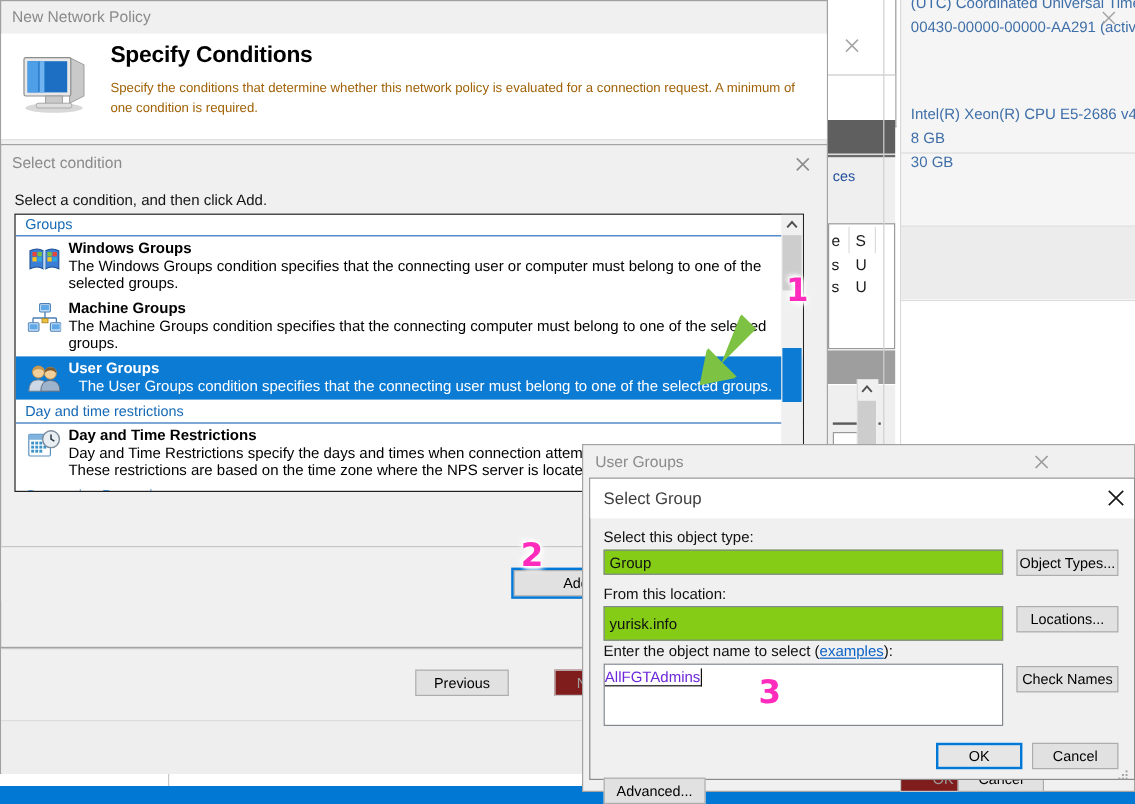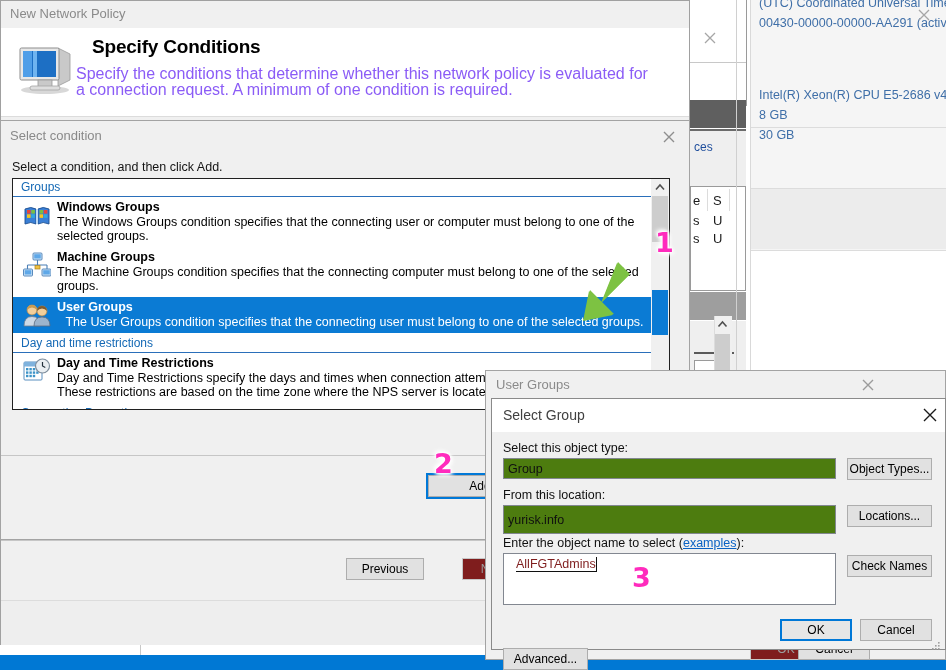--- a/index.html
+++ b/index.html
@@ -34,21 +34,21 @@
   #bg-white-strip2{left:0px;top:635px;width:140px;height:20px;background:#ffffff;border-right:1px solid #c8c8c8;}
   #taskbar{left:0;top:655px;width:946px;height:15px;background:#0078d4;}
 
   
   #wizard{left:0px;top:0px;width:690px;height:645px;background:#f0f0f0;border:1px solid #a0a0a0;box-sizing:border-box;}
   #wizard-title{left:10px;top:6px;color:#8a8a8a;font-size:13px;}
   #wizard-close{right:8px;top:4px;width:28px;height:22px;}
   #wizard-header{left:1px;top:28px;width:688px;height:88px;background:#ffffff;border-bottom:1px solid #dcdcdc;}
   #wizard-head-icon{left:14px;top:40px;width:62px;height:56px;}
   #wizard-head-title{left:92px;top:36px;font-size:19px;font-weight:bold;color:#000;letter-spacing:-0.2px;}
-  #wizard-head-desc{left:76px;top:66px;width:580px;font-size:16px;line-height:16px;color:#8b5cf6;}
+  #wizard-head-desc{left:92px;top:66px;width:580px;font-size:11px;line-height:16px;color:#a16207;}
 
   
   #selcond{left:0px;top:120px;width:690px;height:420px;background:#f0f0f0;border:1px solid #a3a3a3;box-sizing:border-box;}
   #selcond-title{left:10px;top:128px;color:#8a8a8a;font-size:13px;}
   #selcond-close{left:656px;top:126px;width:26px;height:22px;}
   #selcond-instr{left:12px;top:160px;font-size:12.5px;color:#141414;}
   #cond-list{left:12px;top:178px;width:658px;height:232px;background:#ffffff;border:1px solid #202020;box-sizing:border-box;overflow:hidden;}
   .grp-head{position:relative;height:17px;border-bottom:1px solid #2a6fba;}
   .grp-head span{position:absolute;left:8px;top:1px;color:#1569b5;font-size:12px;}
   .cond-row{position:relative;padding:3px 0 4px 44px;}
@@ -86,33 +86,33 @@
   #ug-ok{left:718px;top:638px;width:72px;height:22px;}
   #ug-cancel{left:798px;top:638px;width:72px;height:22px;}
 
   
   #selgroup{left:491px;top:398px;width:455px;height:252px;background:#f0f0f0;border:1px solid #8a8a8a;box-sizing:border-box;}
   #sg-titlebar{left:492px;top:399px;width:453px;height:33px;background:#ffffff;}
   #sg-title{left:503px;top:407px;font-size:14px;color:#404040;}
   #sg-close{left:918px;top:403px;width:24px;height:24px;}
   .sg-label{font-size:12.5px;color:#101010;}
   .sg-input{
-    background:#4d7c0f;border:1px solid #828790;box-sizing:border-box;
+    background:#84cc16;border:1px solid #828790;box-sizing:border-box;
     font-family:"Liberation Sans",sans-serif;font-size:12.5px;color:#101010;
     padding:2px 4px;display:flex;align-items:center;
   }
   #sg-objtype-label{left:503px;top:441px;}
   #sg-objtype-input{left:503px;top:458px;width:333px;height:21px;}
   #sg-objtypes-btn{left:847px;top:458px;width:85px;height:22px;}
   #sg-loc-label{left:503px;top:488px;}
   #sg-loc-input{left:503px;top:505px;width:333px;height:29px;}
   #sg-loc-btn{left:847px;top:505px;width:85px;height:22px;}
   #sg-name-label{left:503px;top:536px;}
   #sg-name-box{left:503px;top:553px;width:333px;height:52px;background:#ffffff;border:1px solid #828790;box-sizing:border-box;}
-  #sg-name-value{position:absolute;left:12px;top:3px;font-size:12.5px;color:#7f1d1d;border-bottom:1px solid #101010;border-right:1px solid #101010;padding-right:0px;}
+  #sg-name-value{position:absolute;left:0;top:3px;font-size:12.5px;color:#6d28d9;border-bottom:1px solid #101010;border-right:1px solid #101010;padding-right:0px;}
   #sg-check-btn{left:847px;top:555px;width:85px;height:22px;}
   #sg-adv-btn{left:503px;top:648px;width:85px;height:22px;}
   #sg-ok-btn{left:780px;top:619px;width:72px;height:22px;}
   #sg-cancel-btn{left:860px;top:619px;width:72px;height:22px;}
   #sg-grip{left:931px;top:640px;width:10px;height:10px;}
   .link{color:#0b62c4;text-decoration:underline;}
 
   
   .marker{
     font-family:"DejaVu Sans",sans-serif;font-size:27px;font-weight:bold;color:#ff2bbd;

